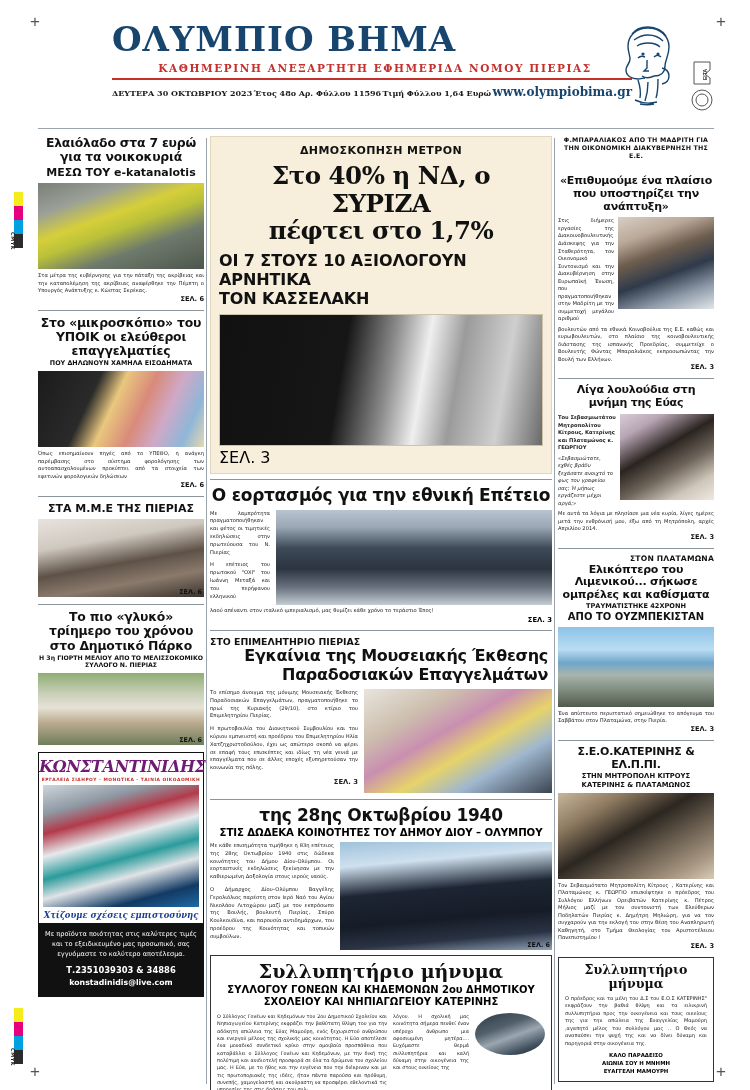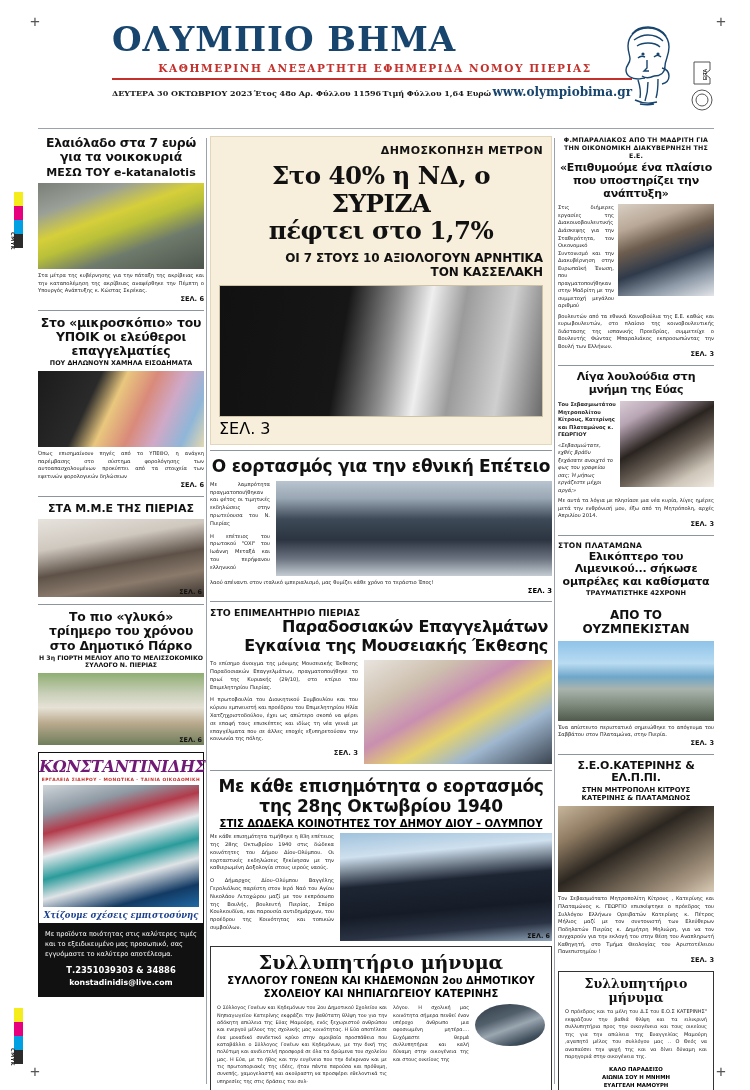--- a/index.html
+++ b/index.html
@@ -105,42 +105,42 @@
   .ph-baralias { background: linear-gradient(160deg,#d8cfc4 0%,#b9a897 22%,#6d5d4e 40%,#2f3a4a 60%,#8e9aa8 80%,#e3e6ea 100%); }
   .ph-bishop   { background: linear-gradient(150deg,#d9ccd6 0%,#b8a5b4 18%,#2a2420 42%,#6e645a 62%,#cfc6ba 82%,#efe9e0 100%); }
   .ph-heli     { background: linear-gradient(180deg,#8ec3e8 0%,#b9dcf2 28%,#6fa6c9 45%,#a9b4ae 60%,#7e8a7c 80%,#4f5a4c 100%); }
   .ph-seo      { background: linear-gradient(150deg,#c7b69c 0%,#8e7a61 22%,#2b2620 45%,#6b5f50 65%,#a79681 85%,#d8cbb6 100%); }
   .ph-school   { background: linear-gradient(160deg,#2e3a46 0%,#52606c 35%,#9aa6b0 55%,#41505d 80%,#1d252e 100%); }
 
   
   .poll-box {
     background: #f7efdc; border: 1px solid #e2d6bb; padding: 7px 8px 6px;
   }
-  .poll-box .kicker { font-size: 11px; font-weight: bold; letter-spacing: .4px; color: #111; text-align: right; }
+  .poll-box .kicker { font-size: 11px; font-weight: bold; letter-spacing: .4px; color: #111; text-align: center; }
   .poll-box .head {
     font-family: "DejaVu Serif", "Liberation Serif", serif;
     font-weight: bold; font-size: 24.5px; line-height: 1.13; text-align: center;
     color: #111; margin-top: 5px; letter-spacing: -.5px;
   }
   .poll-box .deck {
-    font-size: 12px; font-weight: bold; text-align: right; color: #111;
+    font-size: 16px; font-weight: bold; text-align: left; color: #111;
     line-height: 1.2; margin-top: 6px; letter-spacing: -.1px;
   }
   .poll-box .photo { margin-top: 5px; height: 132px; border: 1px solid #cfc3a6; }
   .poll-box .sel { margin-top: 2px; }
 
   
   .c-art h2 {
     font-size: 17px; font-weight: bold; text-align: center; line-height: 1.18;
     color: #111; letter-spacing: -.3px;
   }
   .c-art h2.tight { font-size: 16px; }
   .c-art .overline { font-size: 9.4px; font-weight: bold; color: #111; text-align: left; }
   .c-art .sub { font-size: 10.6px; font-weight: bold; text-align: center; margin-top: 2px; }
-  .c-art .sub.wide { font-size: 10.2px; letter-spacing: -.1px; text-decoration: underline; }
+  .c-art .sub.wide { font-size: 10.2px; letter-spacing: -.1px; }
   .c-art .flow { display: flex; gap: 6px; margin-top: 5px; }
   .c-art .flow .txt { font-size: 5.2px; line-height: 1.5; color: #222; text-align: justify; }
   .c-art .flow .txt p { margin-bottom: 5px; }
   .c-art .sel { font-size: 6.8px; font-weight: bold; text-align: right; margin-top: 1px; }
 
   
   .obit { border: 1px solid #333; padding: 5px 6px; }
   .obit h2 {
     font-family: "DejaVu Serif", "Liberation Serif", serif;
     font-size: 19px; font-weight: bold; text-align: center; color: #111; line-height: 1.1;
@@ -166,21 +166,21 @@
   }
   .ad .ad-sub { font-size: 4.4px; font-weight: bold; color: #c4302b; text-align: center; letter-spacing: .5px; margin-top: 1px; }
   .ad .ad-img { height: 122px; margin: 3px 4px 0;
     background: linear-gradient(165deg,#cfd5da 0%,#8e99a3 18%,#b23a4a 30%,#e6e9ec 44%,#2b9b9b 58%,#dfe3e6 70%,#123a63 86%,#1f6aa5 100%); }
   .ad .ad-motto {
     font-family: "DejaVu Serif", "Liberation Serif", serif;
     font-style: italic; font-weight: bold; font-size: 8.4px; color: #1a3f8f;
     text-align: center; padding: 3px 0 3px;
   }
   .ad .ad-blk { background: #111; color: #fff; padding: 6px 6px 7px; }
-  .ad .ad-blk .txt { font-size: 6.6px; line-height: 1.55; }
+  .ad .ad-blk .txt { font-size: 6.6px; text-align: center; line-height: 1.55; }
   .ad .ad-blk .tel { font-size: 8.4px; font-weight: bold; text-align: center; margin-top: 5px; line-height: 1.5; }
 
   .photo-wrap { position: relative; }
   .sel-on { position: absolute; right: 2px; bottom: 1px; font-size: 6.4px; font-weight: bold; color: #111; }
 </style>
 </head>
 <body>
 
 <div class="page">
 
@@ -327,36 +327,35 @@
       <div class="flow" style="margin-top:2px">
         <div class="txt" style="flex:1">λαού απέναντι στον ιταλικό ιμπεριαλισμό, μας θυμίζει κάθε           χρόνο το τεράστιο Έπος!</div>
       </div>
       <div class="sel">ΣΕΛ. 3</div>
     </div>
 
     <div class="hrule"></div>
 
     <div class="c-art">
       <div class="overline">ΣΤΟ ΕΠΙΜΕΛΗΤΗΡΙΟ ΠΙΕΡΙΑΣ</div>
+      <h2 class="tight" style="text-align:right;padding-right:4px">Εγκαίνια της Μουσειακής Έκθεσης</h2>
       <h2 class="tight" style="text-align:right;padding-right:4px">Παραδοσιακών Επαγγελμάτων</h2>
-      <h2 class="tight" style="text-align:right;padding-right:4px">Εγκαίνια της Μουσειακής Έκθεσης</h2>
       <div class="flow" style="margin-top:4px">
         <div class="txt" style="width:148px;flex:none">
           <p>Το επίσημο άνοιγμα της μόνιμης Μουσειακής Έκθεσης Παραδοσιακών Επαγγελμάτων, πραγματοποιήθηκε το πρωί της Κυριακής (29/10), στο κτίριο του Επιμελητηρίου Πιερίας.</p>
           <p>Η πρωτοβουλία του Διοικητικού Συμβουλίου και του κύριου εμπνευστή και προέδρου του Επιμελητηρίου Ηλία Χατζηχριστοδούλου, έχει ως απώτερο σκοπό να φέρει σε επαφή τους επισκέπτες και ιδίως τη νέα γενιά με επαγγέλματα που σε άλλες εποχές εξυπηρετούσαν την κοινωνία της πόλης.</p>
           <div class="sel">ΣΕΛ. 3</div>
         </div>
         <div class="photo ph-ribbon" style="height:104px;flex:1"></div>
       </div>
     </div>
 
     <div class="hrule"></div>
 
     <div class="c-art">
-      <h2>Με κάθε επισημότητα ο εορτασμός</h2>
       <h2>της 28ης Οκτωβρίου 1940</h2>
       <div class="sub wide">ΣΤΙΣ ΔΩΔΕΚΑ ΚΟΙΝΟΤΗΤΕΣ ΤΟΥ ΔΗΜΟΥ ΔΙΟΥ – ΟΛΥΜΠΟΥ</div>
       <div class="flow" style="margin-top:4px">
         <div class="txt" style="width:124px;flex:none">
           <p>Με κάθε επισημότητα τιμήθηκε η 83η επέτειος της 28ης Οκτωβρίου 1940 στις δώδεκα κοινότητες του Δήμου Δίου-Ολύμπου. Οι εορταστικές εκδηλώσεις ξεκίνησαν με την καθιερωμένη Δοξολογία στους ιερούς ναούς.</p>
           <p>Ο Δήμαρχος Δίου–Ολύμπου Βαγγέλης Γερολιόλιος παρέστη στον Ιερό Ναό του Αγίου Νικολάου Λιτοχώρου μαζί με τον εκπρόσωπο της Βουλής, βουλευτή Πιερίας, Σπύρο Κουλκουδίνα, και παρουσία αντιδημάρχων, του προέδρου της Κοινότητας και τοπικών συμβούλων.</p>
         </div>
         <div class="photo-wrap" style="flex:1">
           <div class="photo ph-parade" style="height:108px"></div>
           <div class="sel-on">ΣΕΛ. 6</div>
@@ -381,21 +380,21 @@
       </div>
 
     </div>
   </div>
 
   <div class="col-right">
 
     <div class="art">
       <div class="kicker">Φ.ΜΠΑΡΑΛΙΑΚΟΣ ΑΠΟ ΤΗ ΜΑΔΡΙΤΗ ΓΙΑ</div>
       <div class="kicker">ΤΗΝ ΟΙΚΟΝΟΜΙΚΗ ΔΙΑΚΥΒΕΡΝΗΣΗ ΤΗΣ Ε.Ε.</div>
-      <h2 class="sm" style="margin-top:2px">«Επιθυμούμε ένα πλαίσιο που υποστηρίζει την ανάπτυξη»</h2>
+      <h2 class="sm" style="margin-top:15px">«Επιθυμούμε ένα πλαίσιο που υποστηρίζει την ανάπτυξη»</h2>
       <div style="display:flex;gap:4px;margin-top:4px">
         <div class="body" style="width:56px;flex:none;margin-top:0">Στις διήμερες εργασίες της Διακοινοβουλευτικής Διάσκεψης για την Σταθερότητα, τον Οικονομικό Συντονισμό και την Διακυβέρνηση στην Ευρωπαϊκή Ένωση, που πραγματοποιήθηκαν στην Μαδρίτη με την συμμετοχή μεγάλου αριθμού</div>
         <div class="photo ph-baralias" style="height:92px;flex:1"></div>
       </div>
       <div class="body">βουλευτών από τα εθνικά Κοινοβούλια της Ε.Ε. καθώς και ευρωβουλευτών, στο πλαίσιο της κοινοβουλευτικής διάστασης της ισπανικής Προεδρίας, συμμετείχε ο Βουλευτής Φώντας Μπαραλιάκος εκπροσωπώντας την Βουλή των Ελλήνων.</div>
       <div class="sel">ΣΕΛ. 3</div>
     </div>
 
     <div class="hrule"></div>
 
@@ -408,24 +407,24 @@
         </div>
         <div class="photo ph-bishop" style="height:86px;flex:1"></div>
       </div>
       <div class="body">Με αυτά τα λόγια με πλησίασε μια νέα κυρία, λίγες ημέρες μετά την ενθρόνισή μου, έξω από τη Μητρόπολη, αρχές Απριλίου 2014.</div>
       <div class="sel">ΣΕΛ. 3</div>
     </div>
 
     <div class="hrule"></div>
 
     <div class="art">
-      <div class="kicker" style="text-align:left;font-size:7.6px">ΣΤΟΝ ΠΛΑΤΑΜΩΝΑ</div>
+      <div class="kicker" style="text-align:right;font-size:7.6px">ΣΤΟΝ ΠΛΑΤΑΜΩΝΑ</div>
       <h2 class="sm">Ελικόπτερο του Λιμενικού... σήκωσε ομπρέλες και καθίσματα</h2>
       <div class="sub" style="font-size:6.6px">ΤΡΑΥΜΑΤΙΣΤΗΚΕ 42ΧΡΟΝΗ</div>
-      <div class="sub" style="font-size:12px;margin-top:10px">ΑΠΟ ΤΟ ΟΥΖΜΠΕΚΙΣΤΑΝ</div>
+      <div class="sub" style="font-size:10px;margin-top:0">ΑΠΟ ΤΟ ΟΥΖΜΠΕΚΙΣΤΑΝ</div>
       <div class="photo ph-heli" style="height:80px;margin-top:4px"></div>
       <div class="body">Ένα απίστευτο περιστατικό σημειώθηκε το απόγευμα του Σαββάτου στον Πλαταμώνα, στην Πιερία.</div>
       <div class="sel">ΣΕΛ. 3</div>
     </div>
 
     <div class="hrule"></div>
 
     <div class="art">
       <h2 class="sm">Σ.Ε.Ο.ΚΑΤΕΡΙΝΗΣ &amp; ΕΛ.Π.ΠΙ.</h2>
       <div class="sub" style="font-size:6.8px">ΣΤΗΝ ΜΗΤΡΟΠΟΛΗ ΚΙΤΡΟΥΣ</div>

